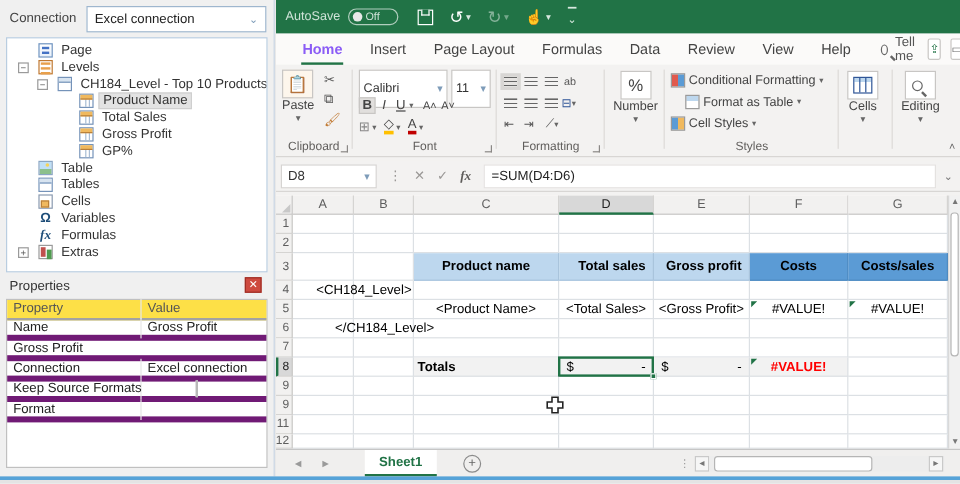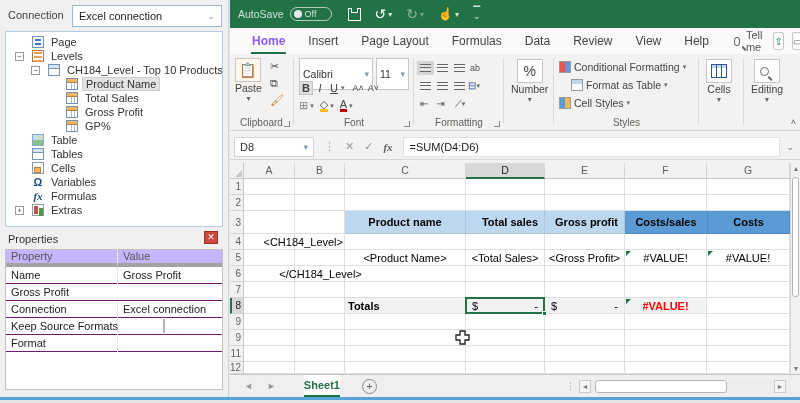--- a/index.html
+++ b/index.html
@@ -35,22 +35,22 @@
   .i-cells{background:#fff;border:1px solid #8A9AB0}
   .i-cells:after{content:"";position:absolute;left:1px;top:4px;width:5px;height:4px;background:#F0B95E;border:1px solid #B9803A}
   .i-var,.i-fx{border:none;color:#1F4E79;font-weight:bold;font-size:11px;line-height:12px;text-align:center}
   .i-fx{font-style:italic;font-family:"Liberation Serif",serif}
   .i-extras{background:#fff;border:1px solid #9A9A9A}
   .i-extras:after{content:"";position:absolute;left:1px;top:1px;width:4px;height:8px;background:#C0504D;box-shadow:5px 2px 0 #4F9A4F}
   
   .props-title{position:absolute;left:8px;top:233px;color:#333;font-weight:bold;font-weight:normal}
   .props-close{position:absolute;left:204px;top:231px;width:14px;height:13px;background:#CE4A3F;border:1px solid #9E2F26;color:#fff;font-size:9px;line-height:11px;text-align:center}
   #propsbox{position:absolute;left:5px;top:249px;width:218px;height:141px;background:#fff;border:1px solid #C0C0C0}
-  .prow{display:flex;height:17px;border-bottom:1px solid #701a75;align-items:center}
-  .prow.phead{background:#c4b5fd;color:#555;border-bottom:4px solid #a3a3a3}
+  .prow{display:flex;height:17px;border-bottom:5px solid #701a75;align-items:center}
+  .prow.phead{background:#fde047;color:#555;border-bottom:2px solid #a3a3a3}
   .pkey{width:112px;padding-left:5px;border-right:1px solid #E6E6E6;height:17px;line-height:17px;white-space:nowrap}
   .pval{flex:1;padding-left:5px;height:17px;line-height:17px;white-space:nowrap}
   .pcheck{width:11px;height:11px;border:1px solid #B8B8B8;background:#F2F2F2;margin-left:40px}
 
   
   #excel{position:absolute;left:230px;top:0;width:570px;height:397px;background:#F3F2F1}
   
   #titlebar{position:absolute;left:0;top:0;width:570px;height:28px;background:#217346;display:flex;align-items:center;color:#fff}
   .tb-autosave{margin-left:8px;color:#CFE3D8;font-size:10.5px}
   .tb-pill{margin-left:6px;width:42px;height:14px;border:1px solid rgba(255,255,255,.65);border-radius:8px;display:flex;align-items:center;color:#CFE3D8;font-size:9px}
@@ -126,21 +126,21 @@
   .c-selected:after{content:"";position:absolute;inset:-1px;border:2px solid #217346;pointer-events:none}
   .sel-handle{position:absolute;right:-3px;bottom:-3px;width:5px;height:5px;background:#217346;border:1px solid #fff;z-index:4}
   
   #vscroll{position:absolute;left:560px;top:163px;width:10px;height:211px;background:#F1F1F1;border-left:1px solid #D9D9D9;font-size:7px;color:#777;text-align:center}
   .vs-up{position:absolute;top:2px;left:0;width:10px}
   .vs-dn{position:absolute;bottom:2px;left:0;width:10px}
   .vs-thumb{position:absolute;left:1px;top:14px;width:7px;height:120px;background:#fff;border:1px solid #B5B5B5;border-radius:3px}
   
   #tabbar{position:absolute;left:0;top:374px;width:570px;height:23px;background:#F0EFEE;border-top:1px solid #C6C6C6;display:flex;align-items:center}
   .nav-arrow{color:#9A9A9A;font-size:9px;margin-left:14px}
-  .sheettab{margin-left:28px;height:22px;background:#fff;border-bottom:2px solid #217346;display:flex;align-items:center;padding:0 0;color:#217346;font-weight:bold}
+  .sheettab{margin-left:28px;height:22px;background:#fff;border-bottom:2px solid #217346;display:flex;align-items:center;padding:0 12px;color:#217346;font-weight:bold}
   .newsheet{margin-left:22px;width:15px;height:15px;border:1px solid #8A8A8A;border-radius:50%;color:#666;font-size:11px;line-height:13px;text-align:center}
   .hdots{position:absolute;left:336px;color:#999;font-size:9px}
   .hs-left{position:absolute;left:349px;top:5px;width:12px;height:13px;border:1px solid #C9C9C9;background:#F6F6F6;color:#777;font-size:7px;text-align:center;line-height:12px}
   .hs-track{position:absolute;left:361px;top:5px;width:196px;height:13px;background:#EDEDED}
   .hs-thumb{position:absolute;left:4px;top:0;width:132px;height:13px;background:#fff;border:1px solid #B5B5B5;border-radius:3px}
   .hs-right{position:absolute;left:544px;top:5px;width:12px;height:13px;border:1px solid #C9C9C9;background:#F6F6F6;color:#777;font-size:7px;text-align:center;line-height:12px}
   
   #bottomstrip{position:absolute;left:0;top:397px;width:800px;height:3px;background:#56A3D8}
   #bottomgray{position:absolute;left:0;top:400px;width:800px;height:3px;background:#E4E4E4}
   #cellcursor{position:absolute;left:225px;top:330px;z-index:9}
@@ -462,25 +462,25 @@
           <span class="gcell" style="width: 50px;"></span>
           <span class="gcell c-hl c-center c-bold" style="width: 121px;">
             <span class="ctext">Product name</span>
           </span>
           <span class="gcell c-hl c-right c-bold" style="width: 79px;">
             <span class="ctext">Total sales</span>
           </span>
           <span class="gcell c-hl c-right c-bold" style="width: 80px;">
             <span class="ctext">Gross profit</span>
           </span>
+          <span class="gcell c-hd c-center c-bold" style="width: 82px;">
+            <span class="ctext">Costs</span>
+          </span>
           <span class="gcell c-hd c-center c-bold" style="width: 83px;">
             <span class="ctext">Costs/sales</span>
-          </span>
-          <span class="gcell c-hd c-center c-bold" style="width: 82px;">
-            <span class="ctext">Costs</span>
           </span>
         </div>
         <div class="grow" style="height: 16px;">
           <span class="grn">4</span>
           <span class="gcell" style="width: 51px;"></span>
           <span class="gcell c-spill" style="width: 50px;">
             <span class="ctext">&lt;CH184_Level&gt;</span>
           </span>
           <span class="gcell" style="width: 121px;"></span>
           <span class="gcell" style="width: 79px;"></span>

